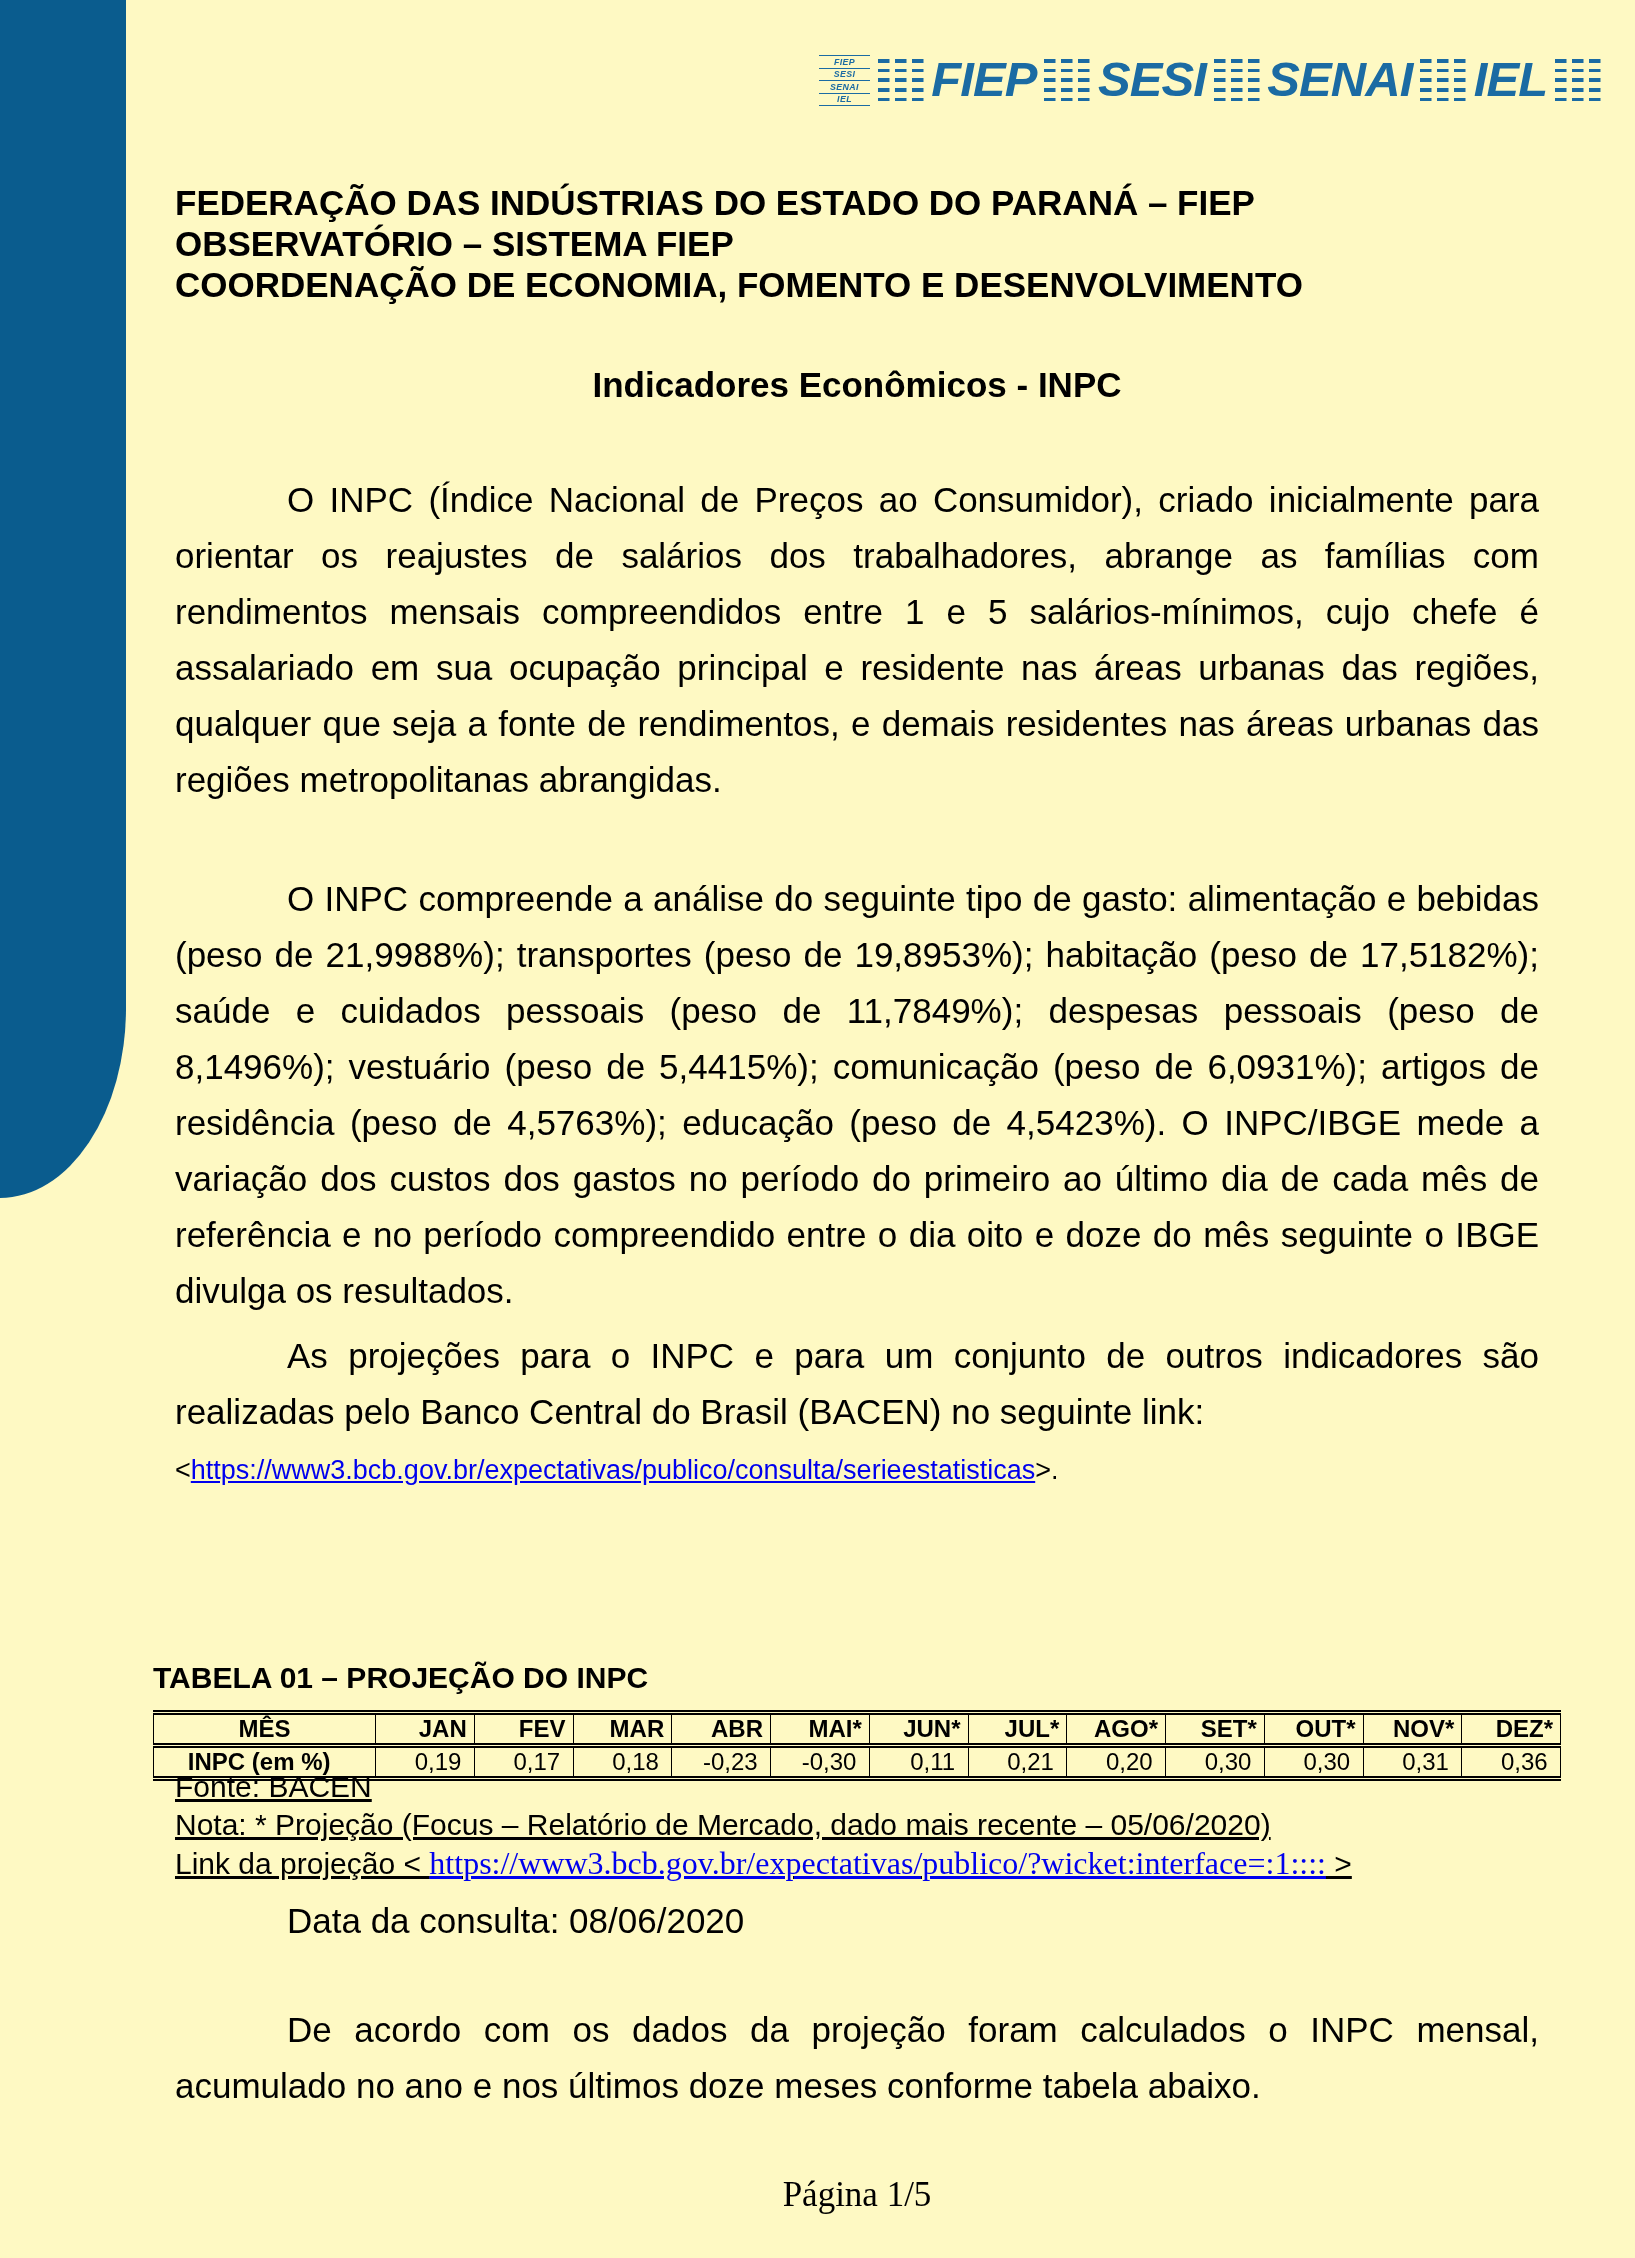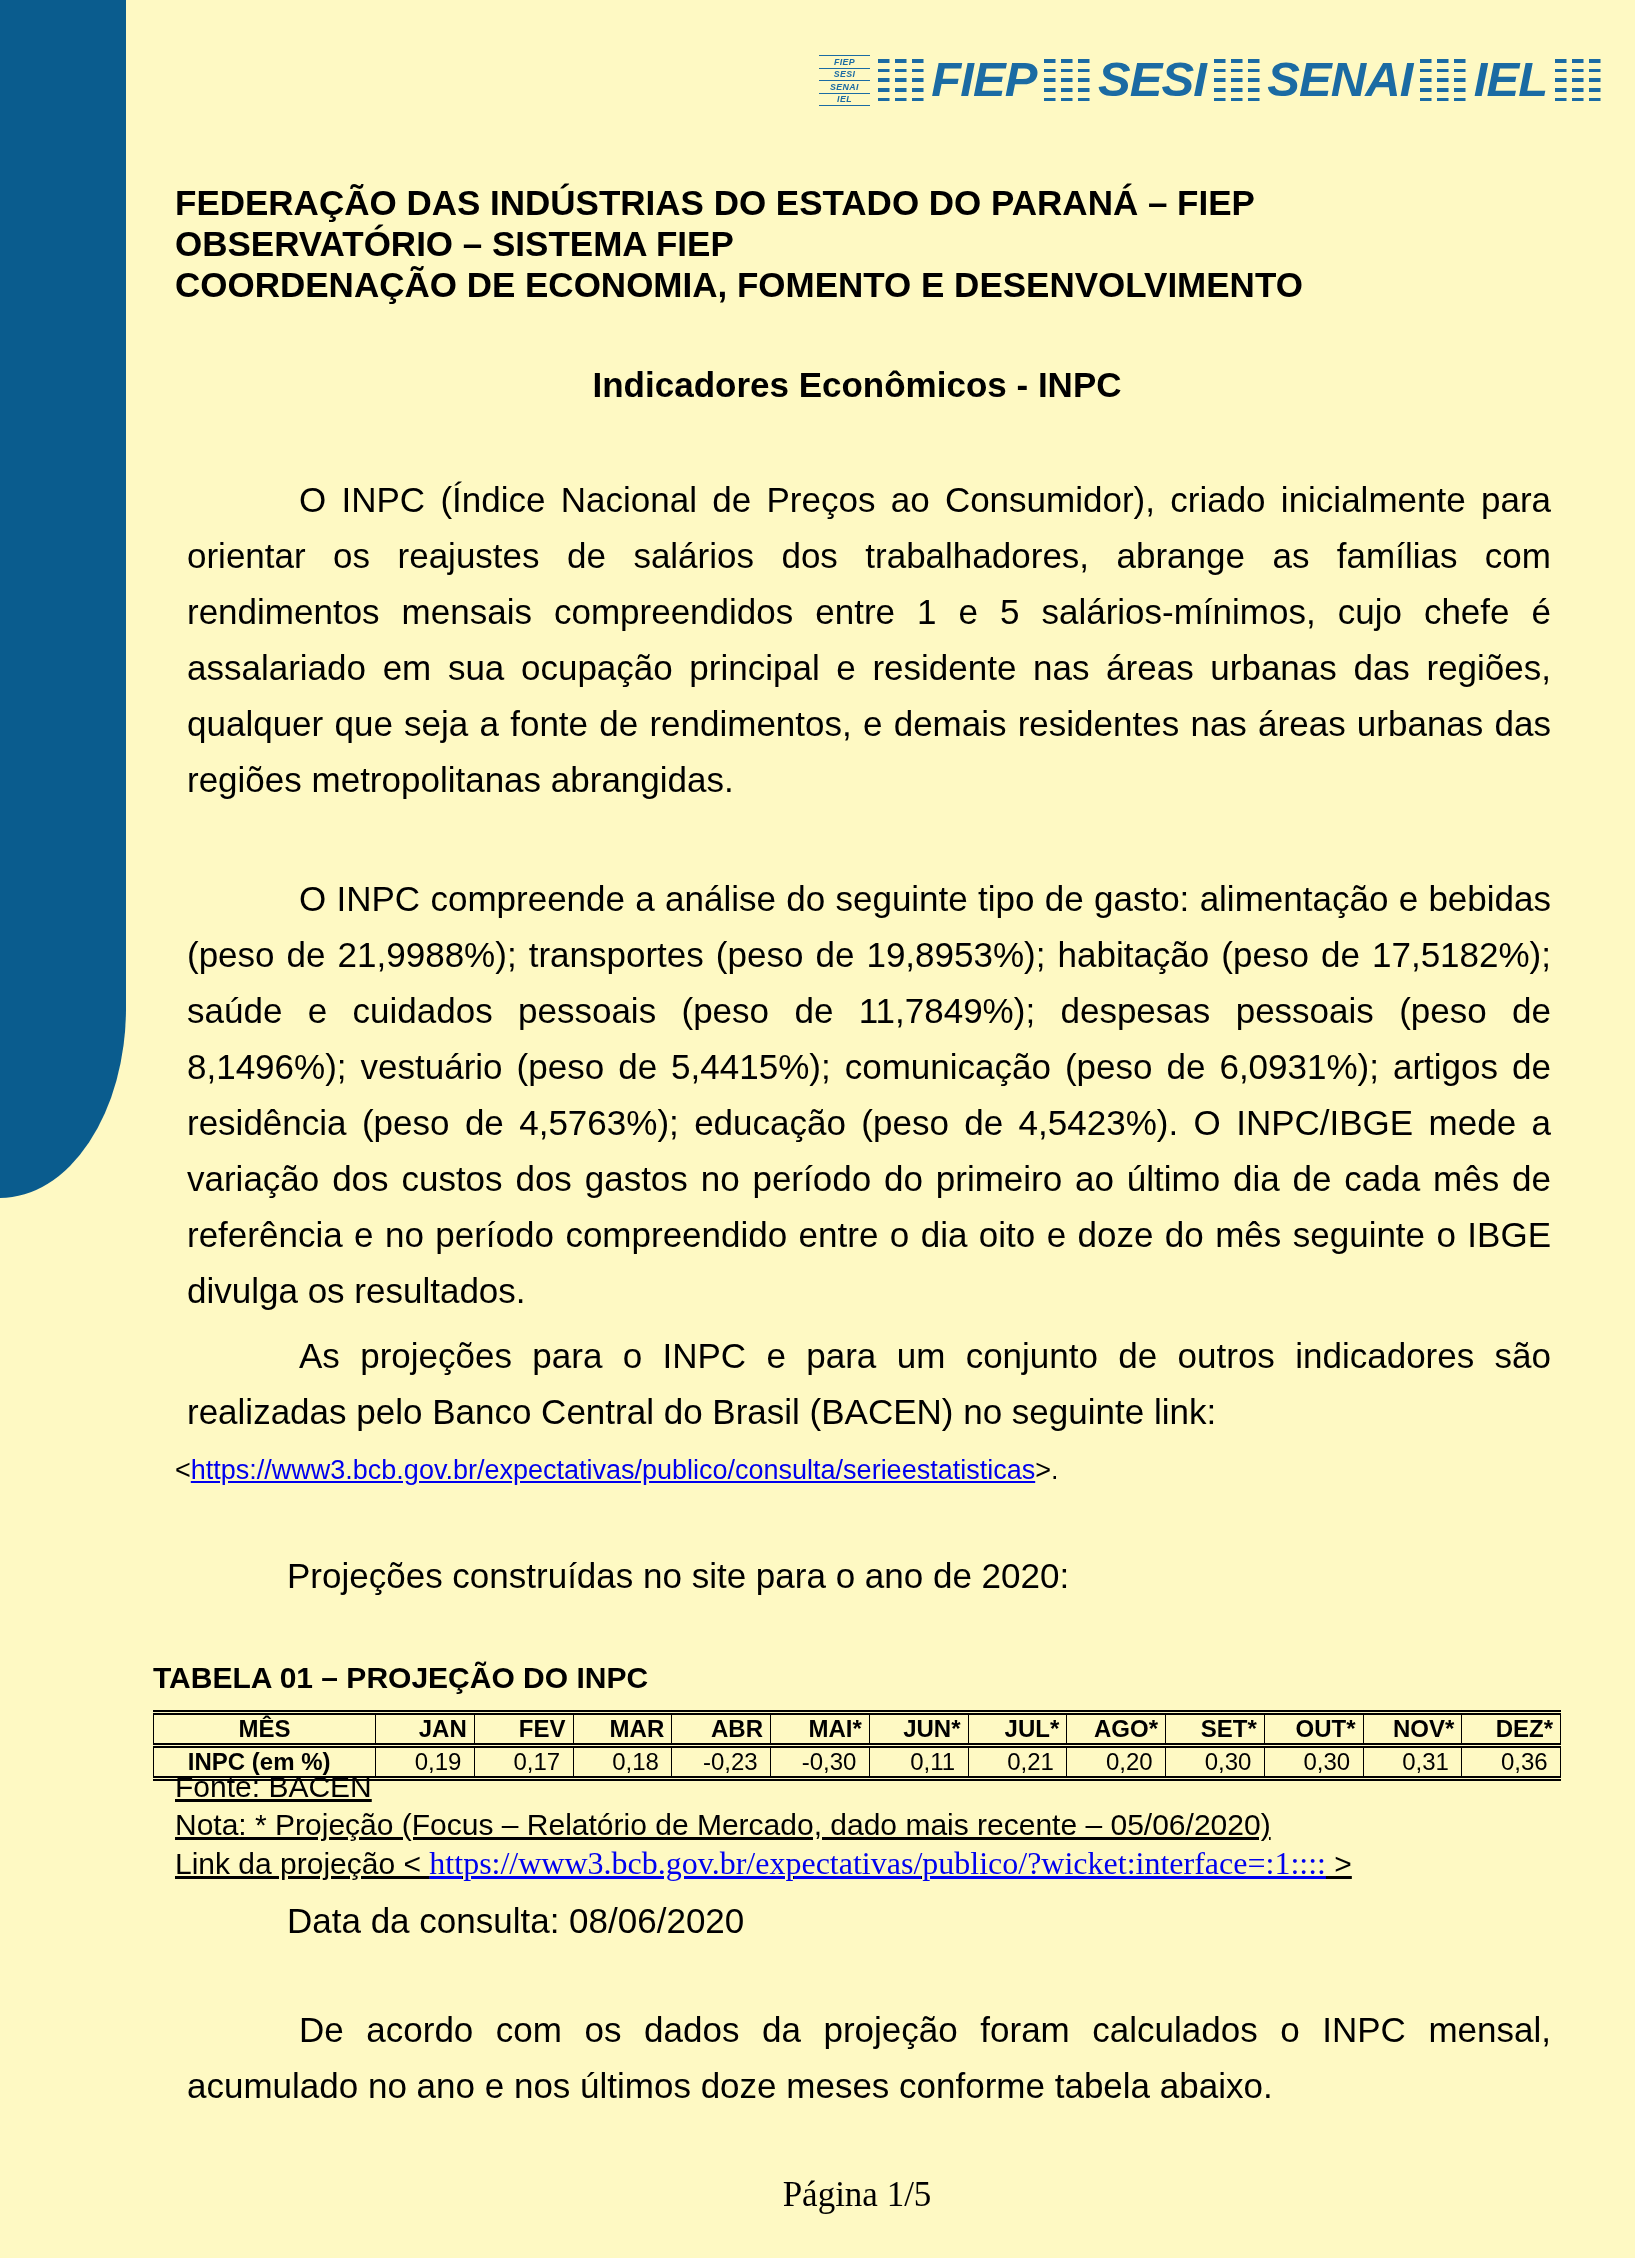--- a/index.html
+++ b/index.html
@@ -38,21 +38,21 @@
     background-repeat:no-repeat;
   }
   .logo-word{
     font-size:49px; line-height:49px; font-weight:bold; font-style:italic;
     letter-spacing:-0.9px; white-space:nowrap;
   }
   
   .abs{position:absolute;}
   .doc-header{left:175px; top:182px; width:1364px; font-size:35px; line-height:41px; font-weight:bold;}
   .doc-title{left:175px; top:365px; width:1364px; font-size:35px; font-weight:bold; text-align:center;}
-  .body-par{left:175px; width:1364px; font-size:35px; line-height:56px; text-align:justify;margin-left:12px;}
+  .body-par{left:175px; width:1364px; font-size:35px; line-height:56px; text-align:justify;}
   .indent{text-indent:112px;}
   .p1{top:472px;}
   .p2{top:871px;}
   .p3{top:1328px;}
   .p3link{left:175px; top:1450px; font-size:27px; line-height:41px;}
   .projline{left:287px; top:1555px; font-size:35px; line-height:41px;}
   a.doclink{color:#0000ee; text-decoration:underline;}
   .serif{font-family:"Liberation Serif","DejaVu Serif",serif;}
   
   .tcaption{left:153px; top:1660px; font-size:30px; line-height:35px; font-weight:bold;}
@@ -111,21 +111,20 @@
   </div>
 
   <div class="abs doc-title">Indicadores Econômicos - INPC</div>
 
   <div class="abs body-par indent p1">O INPC (Índice Nacional de Preços ao Consumidor), criado inicialmente para orientar os reajustes de salários dos trabalhadores, abrange as famílias com rendimentos mensais compreendidos entre 1 e 5 salários-mínimos, cujo chefe é assalariado em sua ocupação principal e residente nas áreas urbanas das regiões, qualquer que seja a fonte de rendimentos, e demais residentes nas áreas urbanas das regiões metropolitanas abrangidas.</div>
   <div class="abs body-par indent p2">O INPC compreende a análise do seguinte tipo de gasto: alimentação e bebidas (peso de 21,9988%); transportes (peso de 19,8953%); habitação (peso de 17,5182%); saúde e cuidados pessoais (peso de 11,7849%); despesas pessoais (peso de 8,1496%); vestuário (peso de 5,4415%); comunicação (peso de 6,0931%); artigos de residência (peso de 4,5763%); educação (peso de 4,5423%). O INPC/IBGE mede a variação dos custos dos gastos no período do primeiro ao último dia de cada mês de referência e no período compreendido entre o dia oito e doze do mês seguinte o IBGE divulga os resultados.</div>
   <div class="abs body-par indent p3">As projeções para o INPC e para um conjunto de outros indicadores são realizadas pelo Banco Central do Brasil (BACEN) no seguinte link:</div>
 
   <div class="abs p3link"><span>&lt;</span><a class="doclink" href="#">https://www3.bcb.gov.br/expectativas/publico/consulta/serieestatisticas</a><span>&gt;.</span></div>
 
-  <div class="abs projline">Projeções construídas no site para o ano de 2020:</div>
 
   <div class="abs tcaption">TABELA 01 – PROJEÇÃO DO INPC</div>
   <table class="inpc">
     <colgroup>
       <col style="width:222px">
       <col>
         <col>
         <col>
         <col>
         <col>

